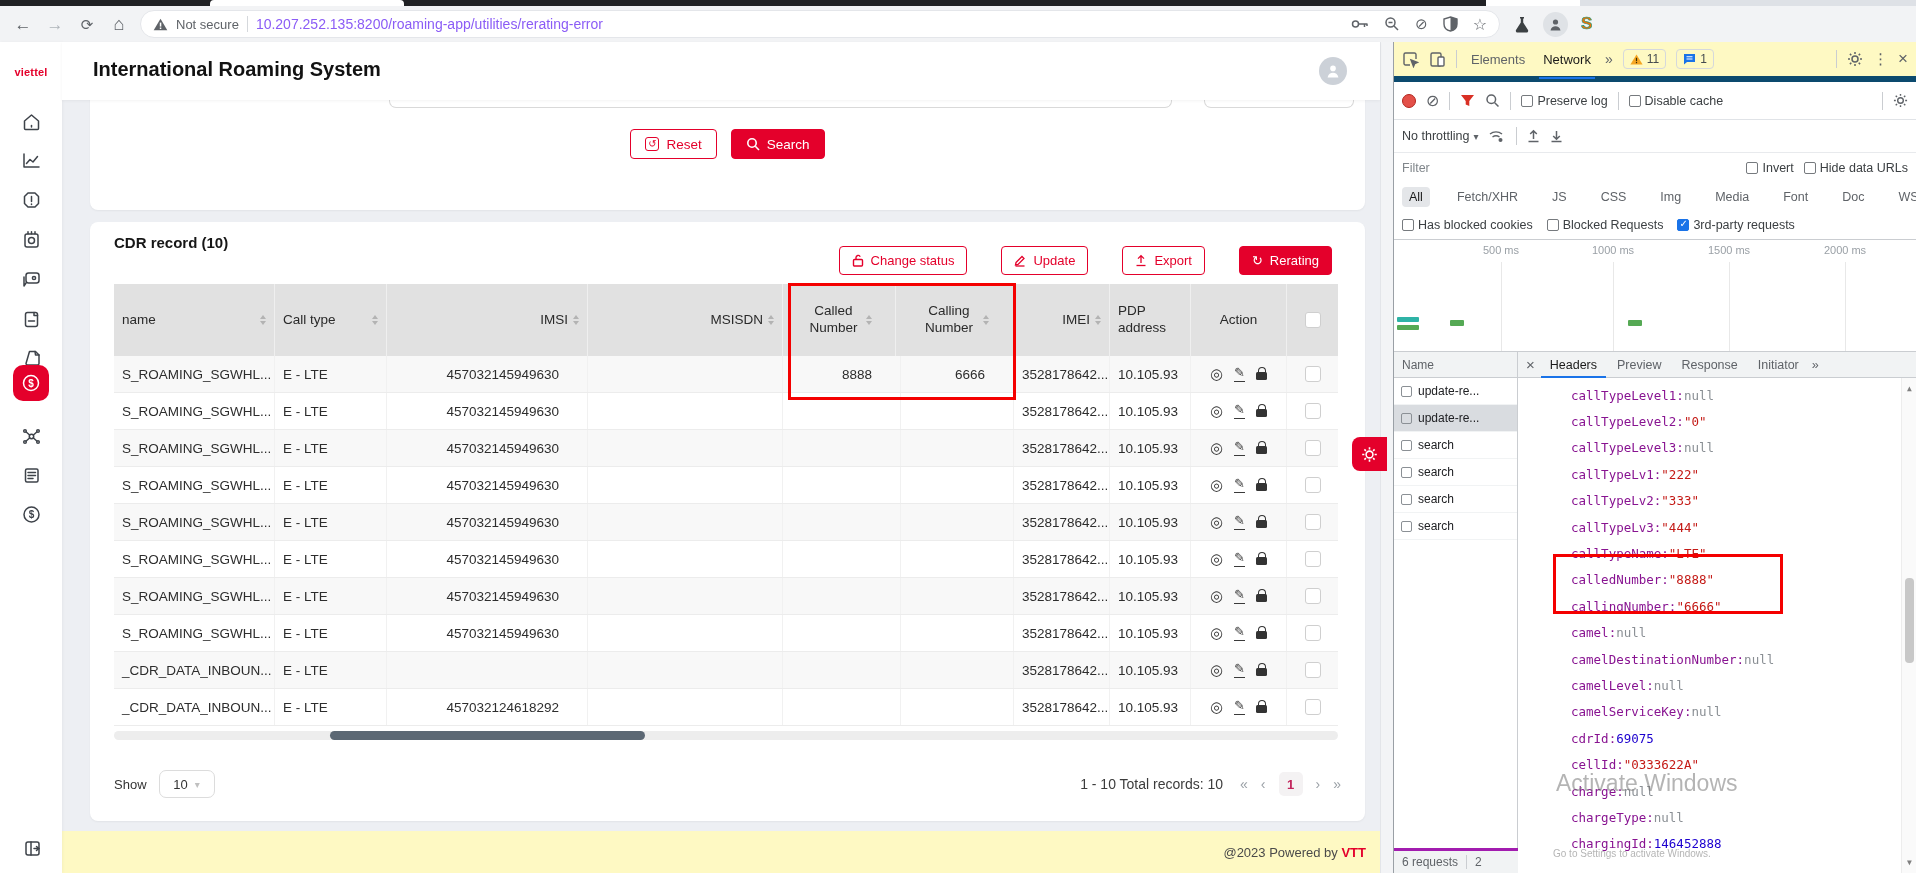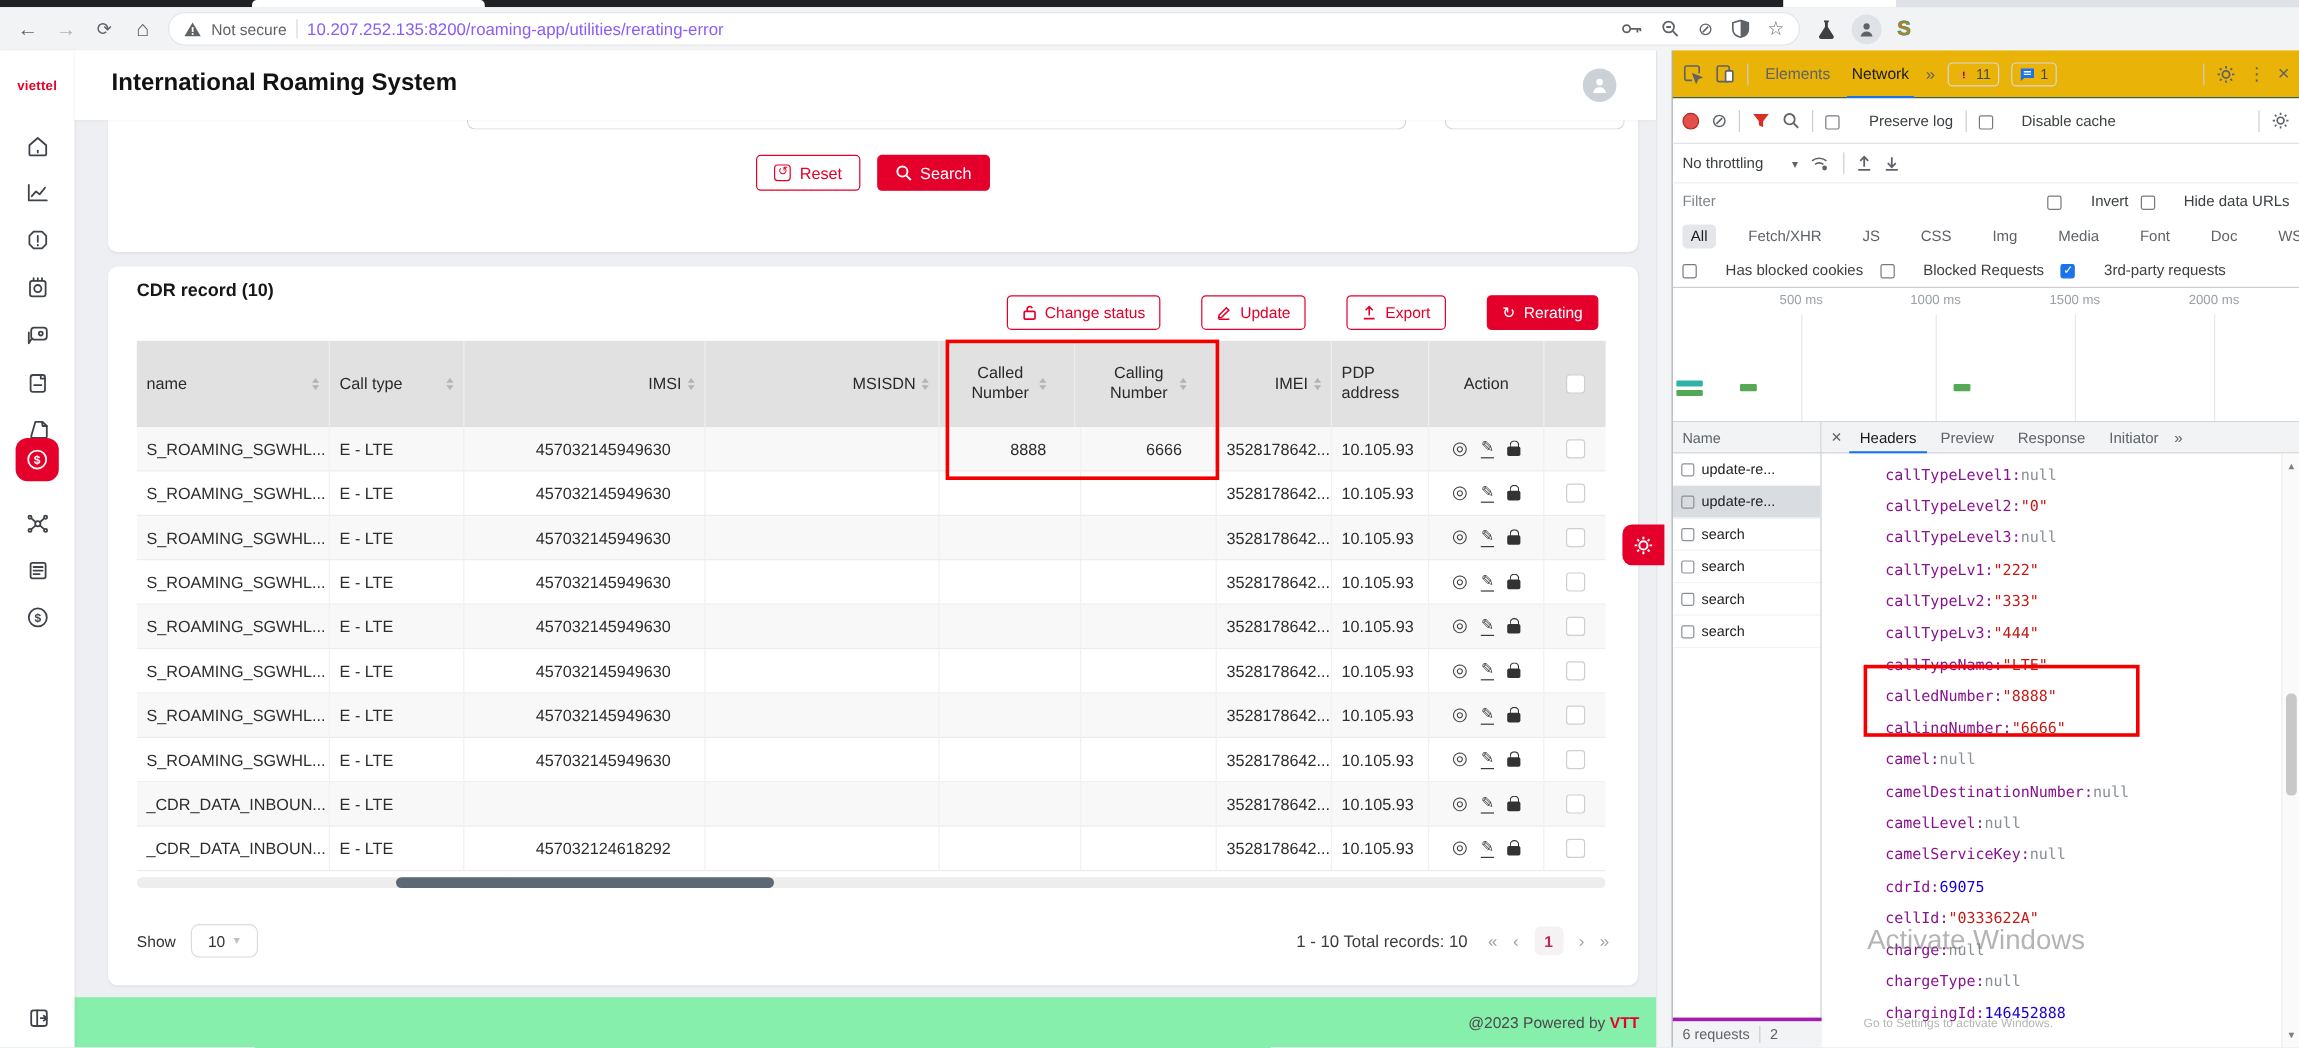--- a/index.html
+++ b/index.html
@@ -91,40 +91,40 @@
   .hthumb{position:absolute;left:216px;top:0;width:315px;height:9px;background:#5c6874;border-radius:5px}
 
   .pagerow{position:absolute;left:24px;right:24px;top:548px;display:flex;align-items:center;font-size:13px;color:#333}
   .showdd{margin-left:12px;width:56px;height:28px;border:1px solid #dcdcdc;border-radius:7px;display:inline-flex;align-items:center;justify-content:center;gap:7px}
   .caret{color:#c0c0c0;font-size:10px}
   .pager{margin-left:auto;display:flex;align-items:center;gap:13px;color:#9aa0a6;font-size:14px}
   .pagenum{width:24px;height:24px;background:#f4f2f3;border-radius:5px;color:#c2255c;font-weight:700;font-size:13px;
     display:flex;align-items:center;justify-content:center}
   .summary{color:#3c3c3c;margin-right:4px}
 
-  .bottomstrip{position:absolute;left:0;right:0;bottom:0;height:42px;background:#86efac}
+  .bottomstrip{position:absolute;left:0;right:0;bottom:0;height:42px;background:#fef9c3}
   .footer{position:absolute;right:14px;bottom:13px;font-size:13px;color:#4a4a4a}
   .footer b{color:#e4002b;font-weight:800}
   .exit-ic{position:absolute;left:20px;bottom:13px}
 
   
   .devtools{position:absolute;top:42px;left:1393px;width:523px;height:831px;background:#fff;border-left:1px solid #9aa0a6;
     font-size:12.5px;color:#5f6368}
-  .dtrow{display:flex;align-items:center;gap:10px;padding:0 8px;border-bottom:1px solid #0c4a6e;background:#eab308}
+  .dtrow{display:flex;align-items:center;gap:10px;padding:0 8px;border-bottom:6px solid #0c4a6e;background:#fef9c3}
   .dt-r1{height:40px}
   .dt-r2{height:38px;background:#fff;border-bottom:1px solid #e0e3e7}
   .dt-r3{height:33px;background:#fff;border-bottom:1px solid #e8eaed}
   .dt-r4{height:30px;background:#fff;border-bottom:none}
   .dt-r5{height:28px;background:#fff;border-bottom:none;gap:20px;overflow:hidden}
   .dt-r6{height:29px;background:#fff;border-bottom:1px solid #cacdd1;gap:14px}
   .vsep{width:1px;height:18px;background:#cacdd1}
   .dtab{padding:0 4px;font-size:13px;color:#5f6368;height:40px;display:flex;align-items:center}
   .dtab.active{color:#1a1a1a;box-shadow:inset 0 -2px 0 #1a73e8}
   .badge{display:flex;align-items:center;gap:4px;border:1px solid #d5d8dc;border-radius:4px;padding:2px 6px;font-size:12px;color:#454a4f}
-  .dt-check{display:flex;align-items:flex-end;gap:24px;font-size:12.5px;color:#3c4043;white-space:nowrap}
+  .dt-check{display:flex;align-items:center;gap:4px;font-size:12.5px;color:#3c4043;white-space:nowrap}
   .cbx{width:12px;height:12px;border:1.4px solid #767a7e;border-radius:2px;background:#fff}
   .cbx.checked{background:#1a73e8;border-color:#1a73e8;position:relative}
   .cbx.checked::after{content:"✓";position:absolute;left:1px;top:-2.5px;color:#fff;font-size:10px}
   .chip{padding:3px 7px;border-radius:4px;color:#5f6368;font-size:12.5px;white-space:nowrap}
   .chip.active{background:#e4e6e9;color:#1a1a1a}
   .timeline{position:relative;height:112px;border-bottom:1px solid #cacdd1;background:#fff;overflow:hidden}
   .tl-label{position:absolute;top:4px;font-size:11px;color:#9aa0a6;transform:translateX(-50%)}
   .tl-grid{position:absolute;top:22px;bottom:0;width:1px;background:#e8e8e8}
   .tl-bar{position:absolute;border-radius:1px}
   .listhdr{position:absolute;left:0;top:310px;width:124px;height:26px;background:#f1f3f4;border-bottom:1px solid #cacdd1;

